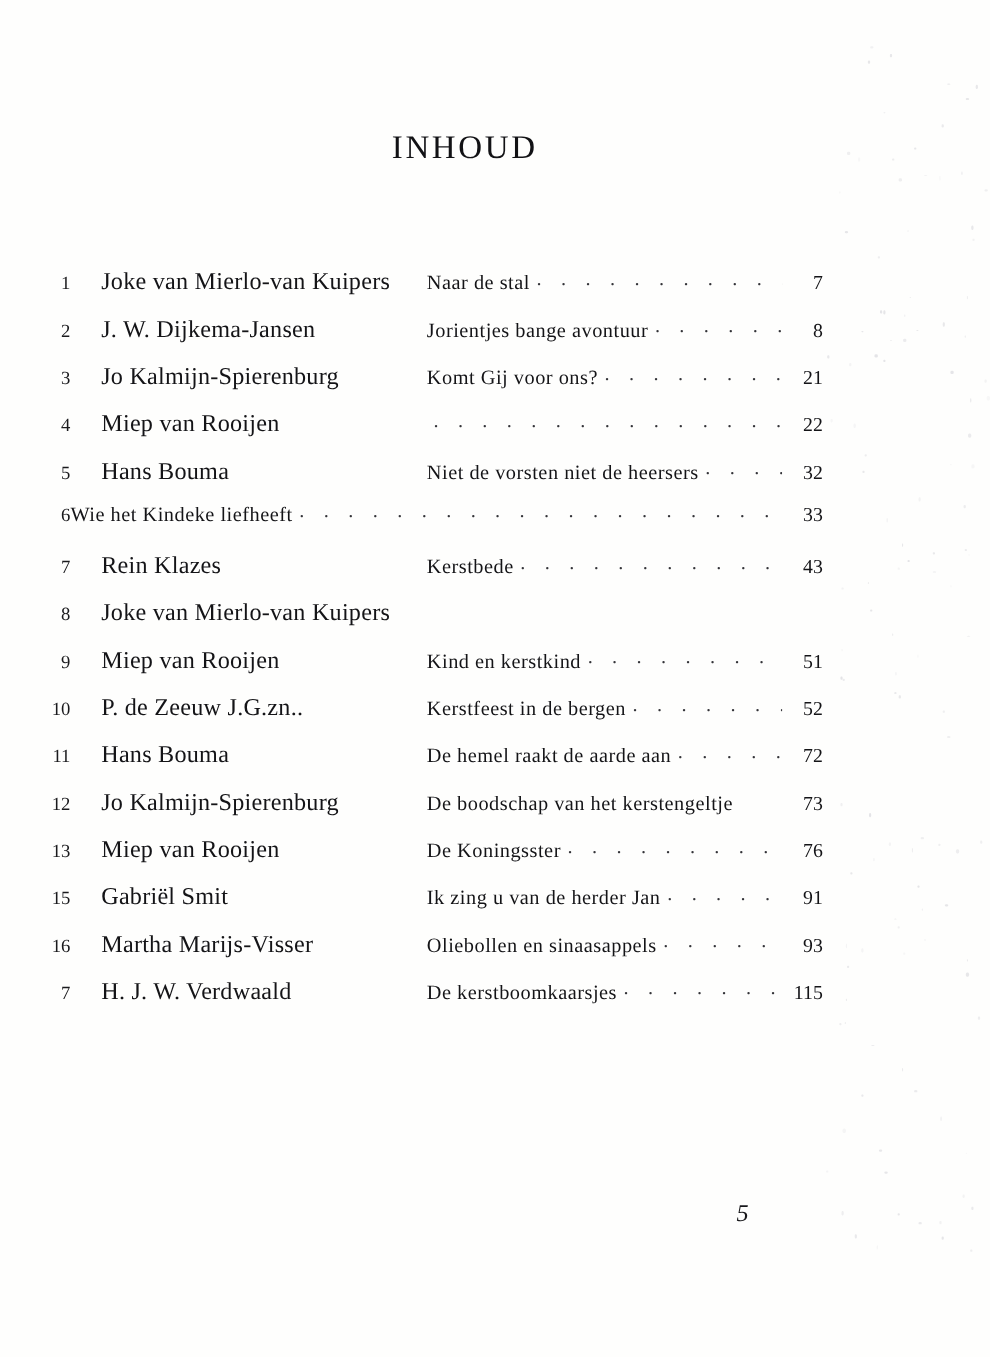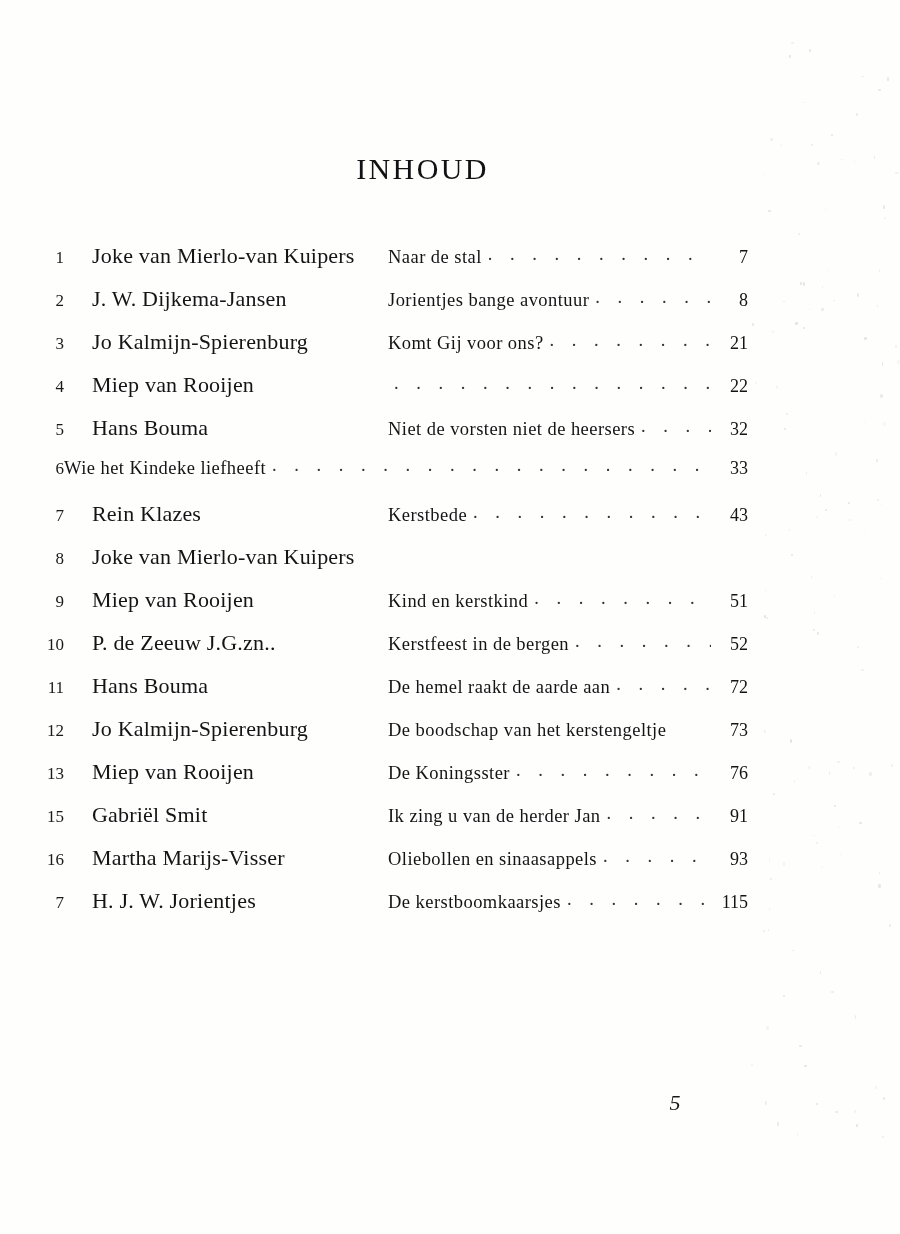--- a/index.html
+++ b/index.html
@@ -43,21 +43,20 @@
   .doc-title {
     position: absolute;
     top: 118px;
     left: 0;
     width: 900px;
     text-align: center;
     font-size: 30px;
     letter-spacing: 2.4px;
     font-weight: 400;
     color: #121215;
-    margin-top: 34px;
   }
   .doc-title .inner {
     display: inline-block;
     margin-left: -55px;
   }
 
   .toc {
     position: absolute;
     top: 243px;
     left: 0;
@@ -407,21 +406,21 @@
         <div class="idx">16</div>
         <div class="author">Martha Marijs-Visser</div>
         <div class="title-cell">
           <div class="title">Oliebollen en sinaasappels</div>
           <div class="leader"></div>
           <div class="pageno">93</div>
         </div>
       </div>
       <div class="toc-row">
         <div class="idx">7</div>
-        <div class="author">H. J. W. Jorientjes</div>
+        <div class="author">H. J. W. Verdwaald</div>
         <div class="title-cell">
           <div class="title">De kerstboomkaarsjes</div>
           <div class="leader"></div>
           <div class="pageno">115</div>
         </div>
       </div>
     </div>
 
   <div class="folio">
     <span class="inner">5</span>

